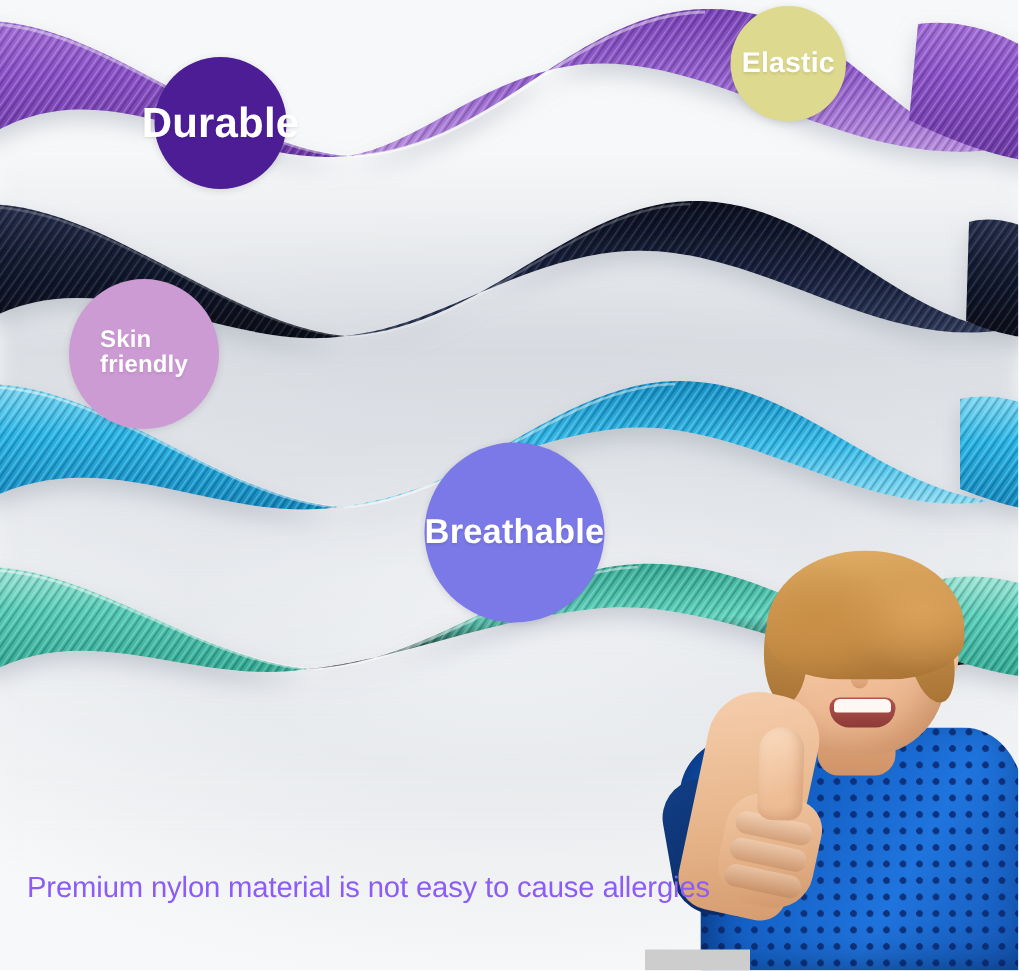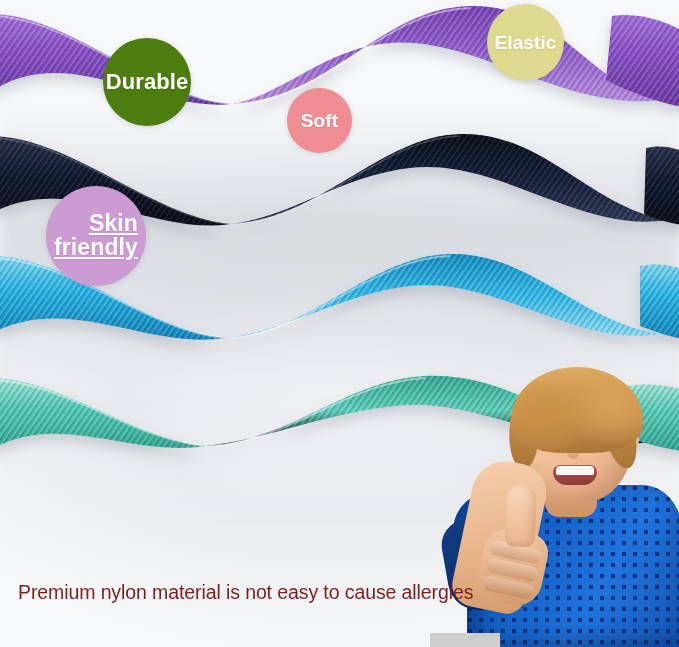--- a/index.html
+++ b/index.html
@@ -141,35 +141,35 @@
     position:absolute;left:6px;width:52px;height:15px;
     border-radius:10px;
     background:linear-gradient(180deg,rgba(255,255,255,.25),rgba(150,95,60,.25));
   }
 
   
   .badge{
     position:absolute;
     border-radius:50%;
     display:flex;align-items:center;justify-content:center;
-    text-align:right;
+    text-align:left;
     color:#ffffff;
     font-weight:600;
     line-height:1.04;
     letter-spacing:.1px;
     text-shadow:0 1px 2px rgba(0,0,0,.10);
     box-shadow:0 1px 5px rgba(60,60,80,.16);
     user-select:none;
   }
   .badge span{display:block;padding:0 4px;white-space:pre-line;}
 
   
   .copy{
     position:absolute;left:18px;bottom:40px;width:520px;
-    color:#7f1d1d;
+    color:#8b5cf6;
   }
   .copy .line{
     font-size:19.5px;
     line-height:30px;
     letter-spacing:-.1px;
     white-space:nowrap;
   }
 
   .corner-tag{
     position:absolute;left:430px;bottom:0px;width:70px;height:14px;
@@ -321,38 +321,38 @@
     <div class="boy-arm">
       <div class="boy-fist">
         <div class="boy-knuckle" style="top:14px"></div>
         <div class="boy-knuckle" style="top:32px"></div>
         <div class="boy-knuckle" style="top:50px"></div>
       </div>
       <div class="boy-thumb"></div>
     </div>
   </div>
 
-  <div class="badge" style="left:103px;top:38px;width:88px;height:88px;background:#4d7c0f;font-size:22px;">
+  <div class="badge" style="left:103px;top:38px;width:88px;height:88px;background:#4c1d95;font-size:28px;">
     <span>Durable</span>
   </div>
 
   <div class="badge" style="left:487px;top:4px;width:77px;height:77px;background:#ddd98e;font-size:19px;">
     <span>Elastic</span>
   </div>
 
-  <div class="badge" style="left:287px;top:88px;width:65px;height:65px;background:#ef8e92;font-size:19px;">
-    <span>Soft</span>
-  </div>
-
-  <div class="badge" style="left:46px;top:186px;width:100px;height:100px;background:#cd9bd4;font-size:23px;text-decoration:underline;">
+
+  <div class="badge" style="left:46px;top:186px;width:100px;height:100px;background:#cd9bd4;font-size:16px;">
     <span>Skin
 friendly</span>
   </div>
 
 
+  <div class="badge" style="left:283px;top:295px;width:120px;height:120px;background:#7b79e8;font-size:23px;">
+    <span>Breathable</span>
+  </div>
 
   <div class="copy">
     <div class="line">Premium nylon material is not easy to cause allergies</div>
   </div>
 
   <div class="corner-tag"></div>
 
 </div>
 
 </body></html>

